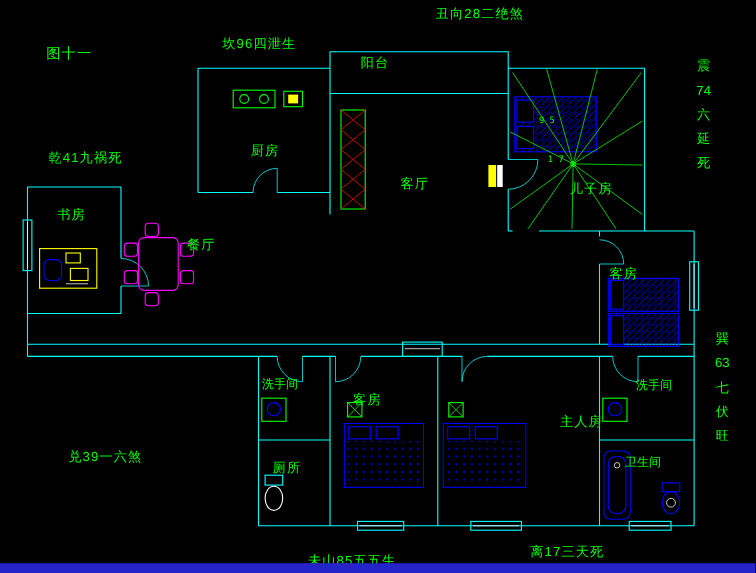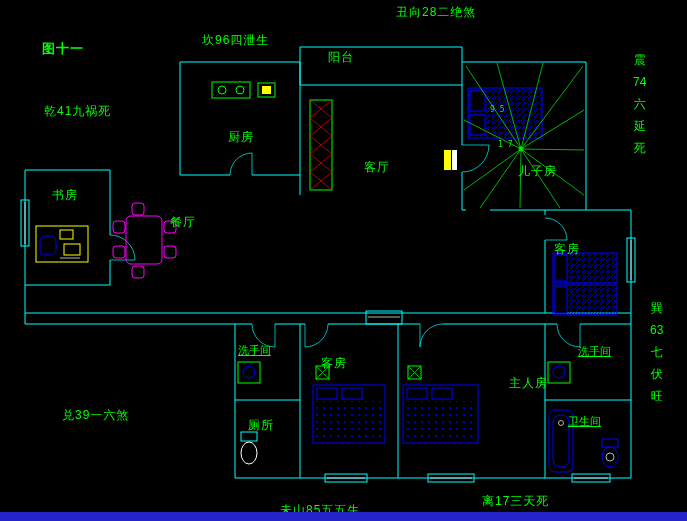--- a/index.html
+++ b/index.html
@@ -1,22 +1,22 @@
 <!DOCTYPE html>
 <html style="--background: #000000; --wall: #00ffff; --label: #00ff00; --symbol_green: #00ff00; --furniture_blue: #0000ff; --dining_magenta: #ff00ff; --desk_yellow: #ffff00; --accent_red: #ff0000; --scrollbar_blue: #2424c8;"><head>
 <meta charset="utf-8">
 <style>
   html,body{margin:0;padding:0;background:#000;}
   #viewport{position:relative;width:687px;height:521px;background:var(--background,#000);overflow:hidden;
             font-family:"Liberation Sans",sans-serif;}
   .lbl{position:absolute;color:var(--label,#00ff00);font-size:12px;line-height:14px;
        white-space:pre-line;letter-spacing:1px;}
-  .lbl.small{font-size:11px;letter-spacing:0;text-decoration:underline;}
+  .lbl.small{font-size:11px;letter-spacing:0;}
   .lbl.vert{line-height:22px;text-align:center;letter-spacing:0;}
-  .lbl.fig{font-weight:bold;font-size:13px;}
+  .lbl.fig{font-weight:normal;font-size:13px;}
   svg{position:absolute;left:0;top:0;}
   .s{fill:none;stroke-width:1;}
   .c-wall{stroke:var(--wall,#00ffff);}
   .c-green{stroke:var(--symbol_green,#00ff00);}
   .c-blue{stroke:var(--furniture_blue,#0000ff);}
   .c-mag{stroke:var(--dining_magenta,#ff00ff);}
   .c-yel{stroke:var(--desk_yellow,#ffff00);}
   .c-red{stroke:var(--accent_red,#ff0000);}
   .c-white{stroke:#ffffff;}
   .thin{stroke-width:0.7;}
@@ -192,21 +192,21 @@
       <rect class="s c-blue" x="40" y="236" width="16" height="19" rx="5"></rect>
       <rect class="s c-yel" x="60" y="230" width="13" height="9"></rect>
       <rect class="s c-yel" x="64" y="244" width="16" height="11"></rect>
       <path class="s c-white thin" d="M60,258 H80"></path>
     </g>
   </svg>
 
   <div class="lbl fig" style="left:42px;top:42px">图十一</div>
   <div class="lbl" style="left:396px;top:5px">丑向28二绝煞</div>
   <div class="lbl" style="left:202px;top:33px">坎96四泄生</div>
-  <div class="lbl" style="left:44px;top:104px">乾41九祸死</div>
+  <div class="lbl" style="left:44px;top:136px">乾41九祸死</div>
   <div class="lbl vert" style="left:633px;top:49px">震
 74
 六
 延
 死</div>
   <div class="lbl vert" style="left:650px;top:297px">巽
 63
 七
 伏
 旺</div>

